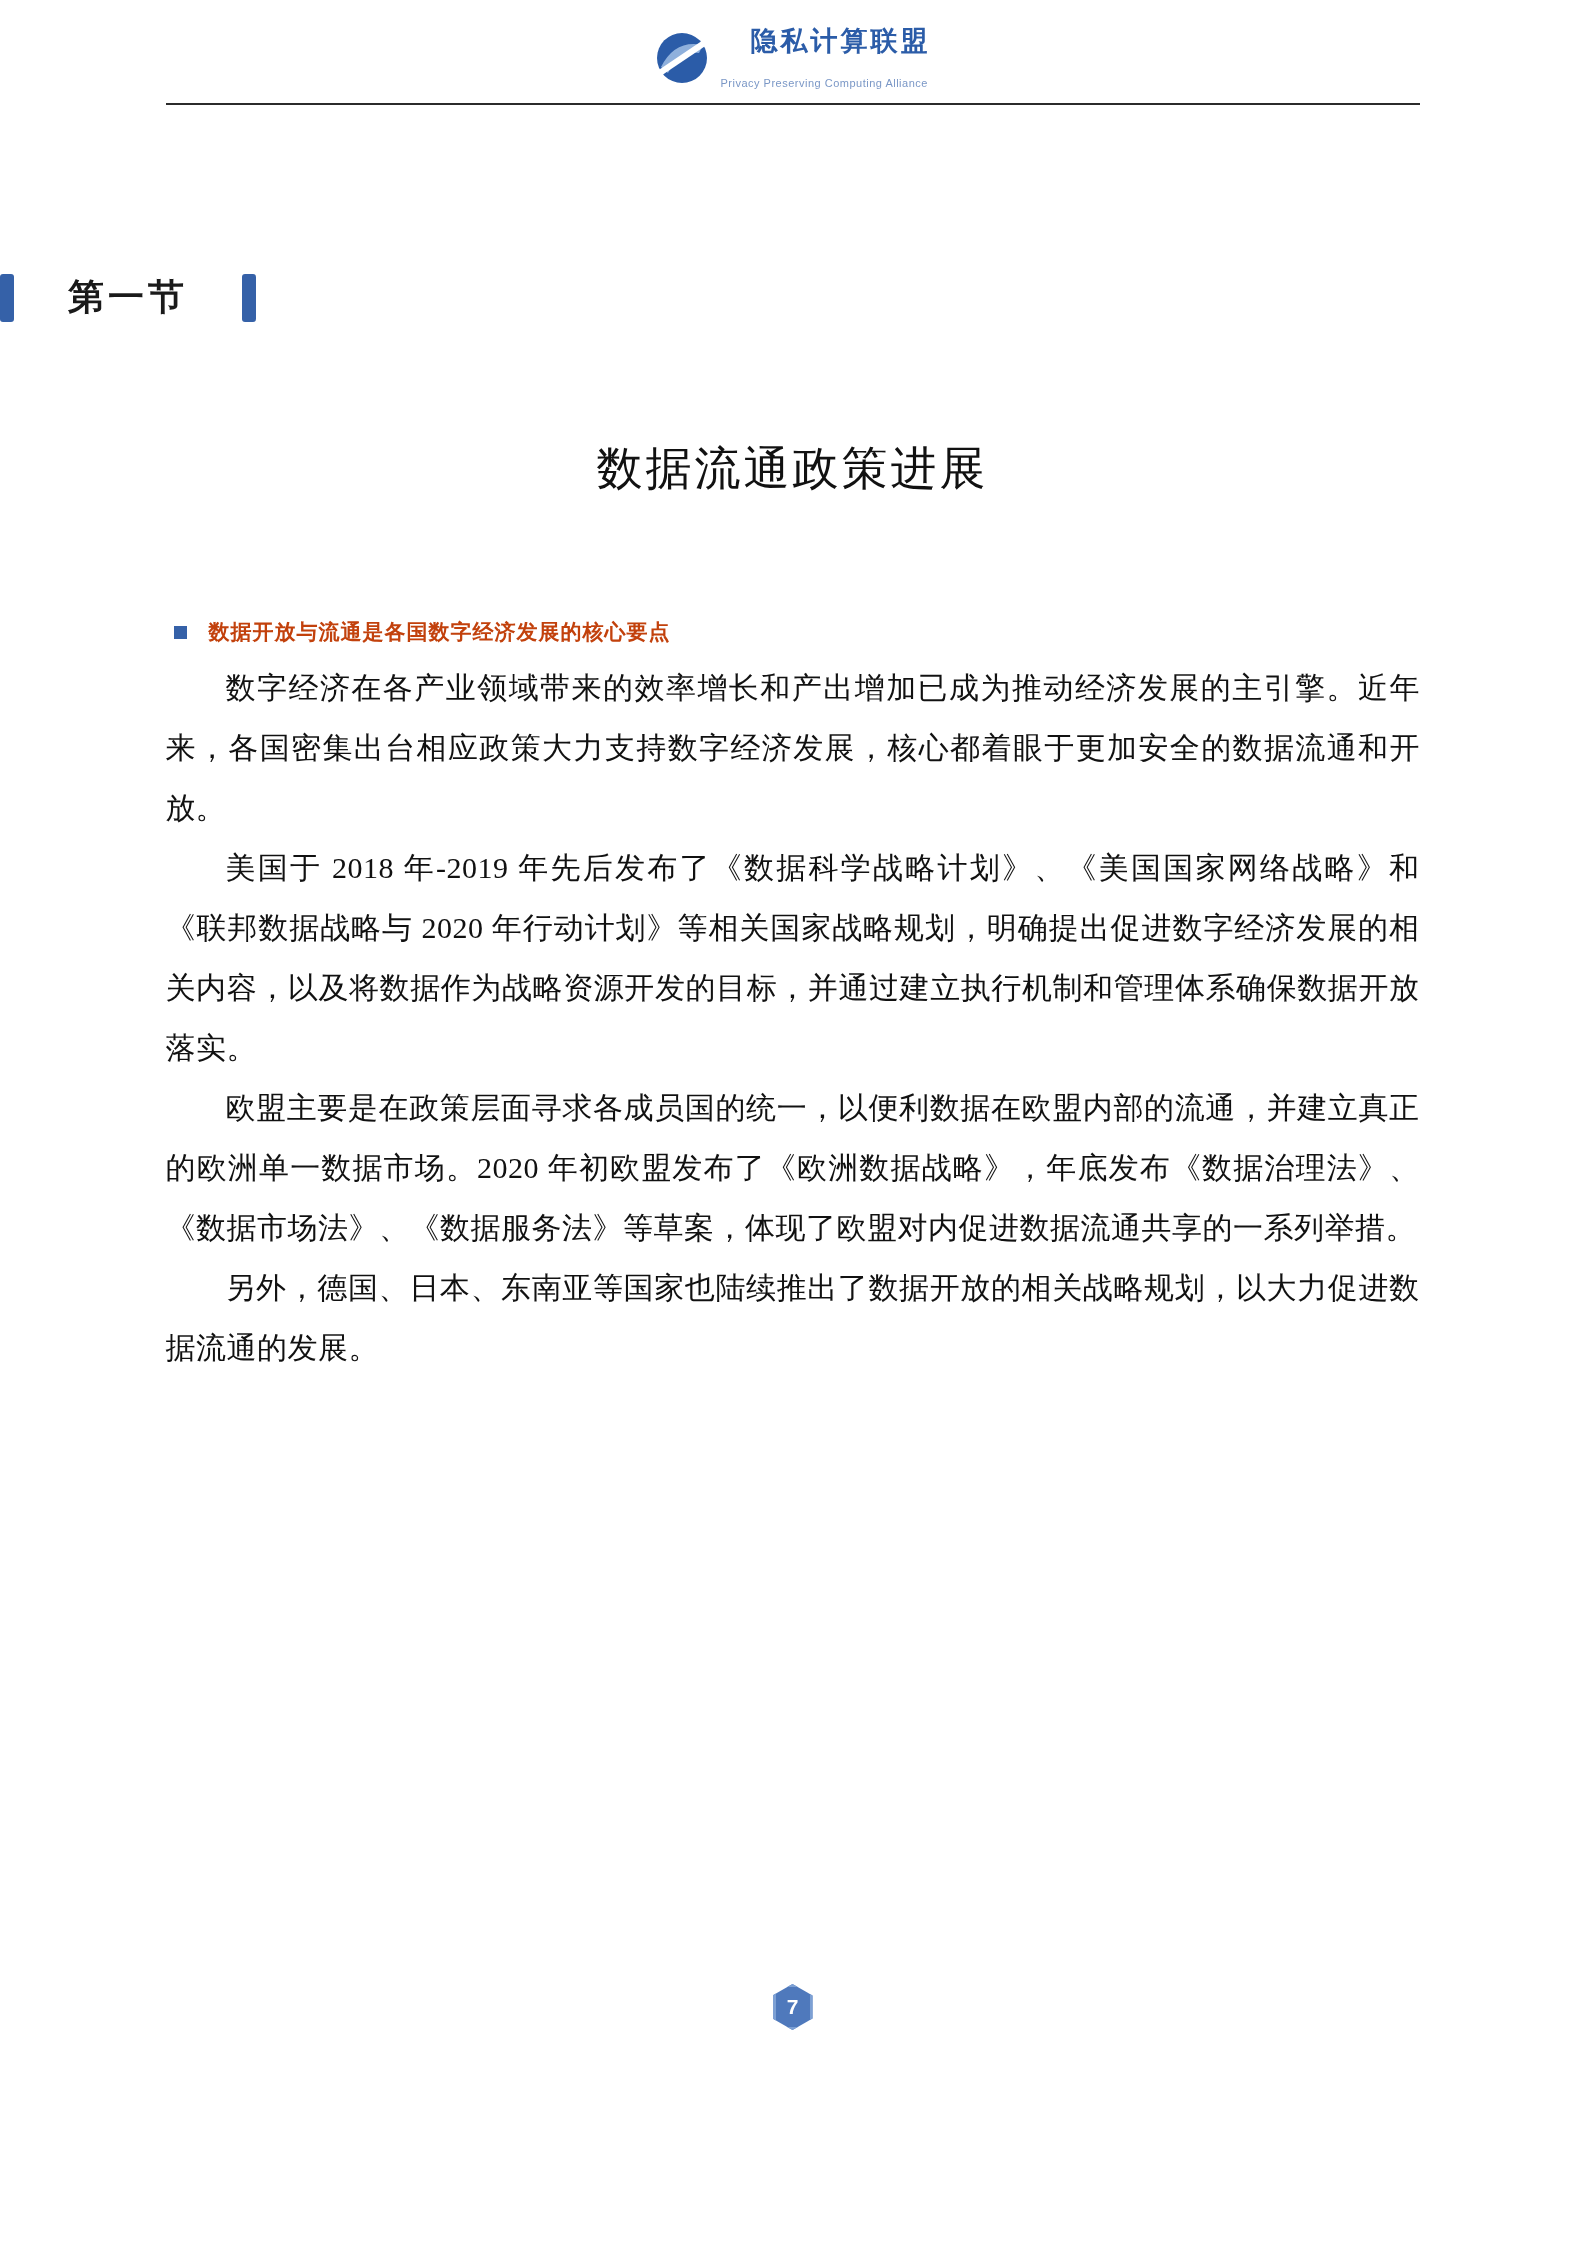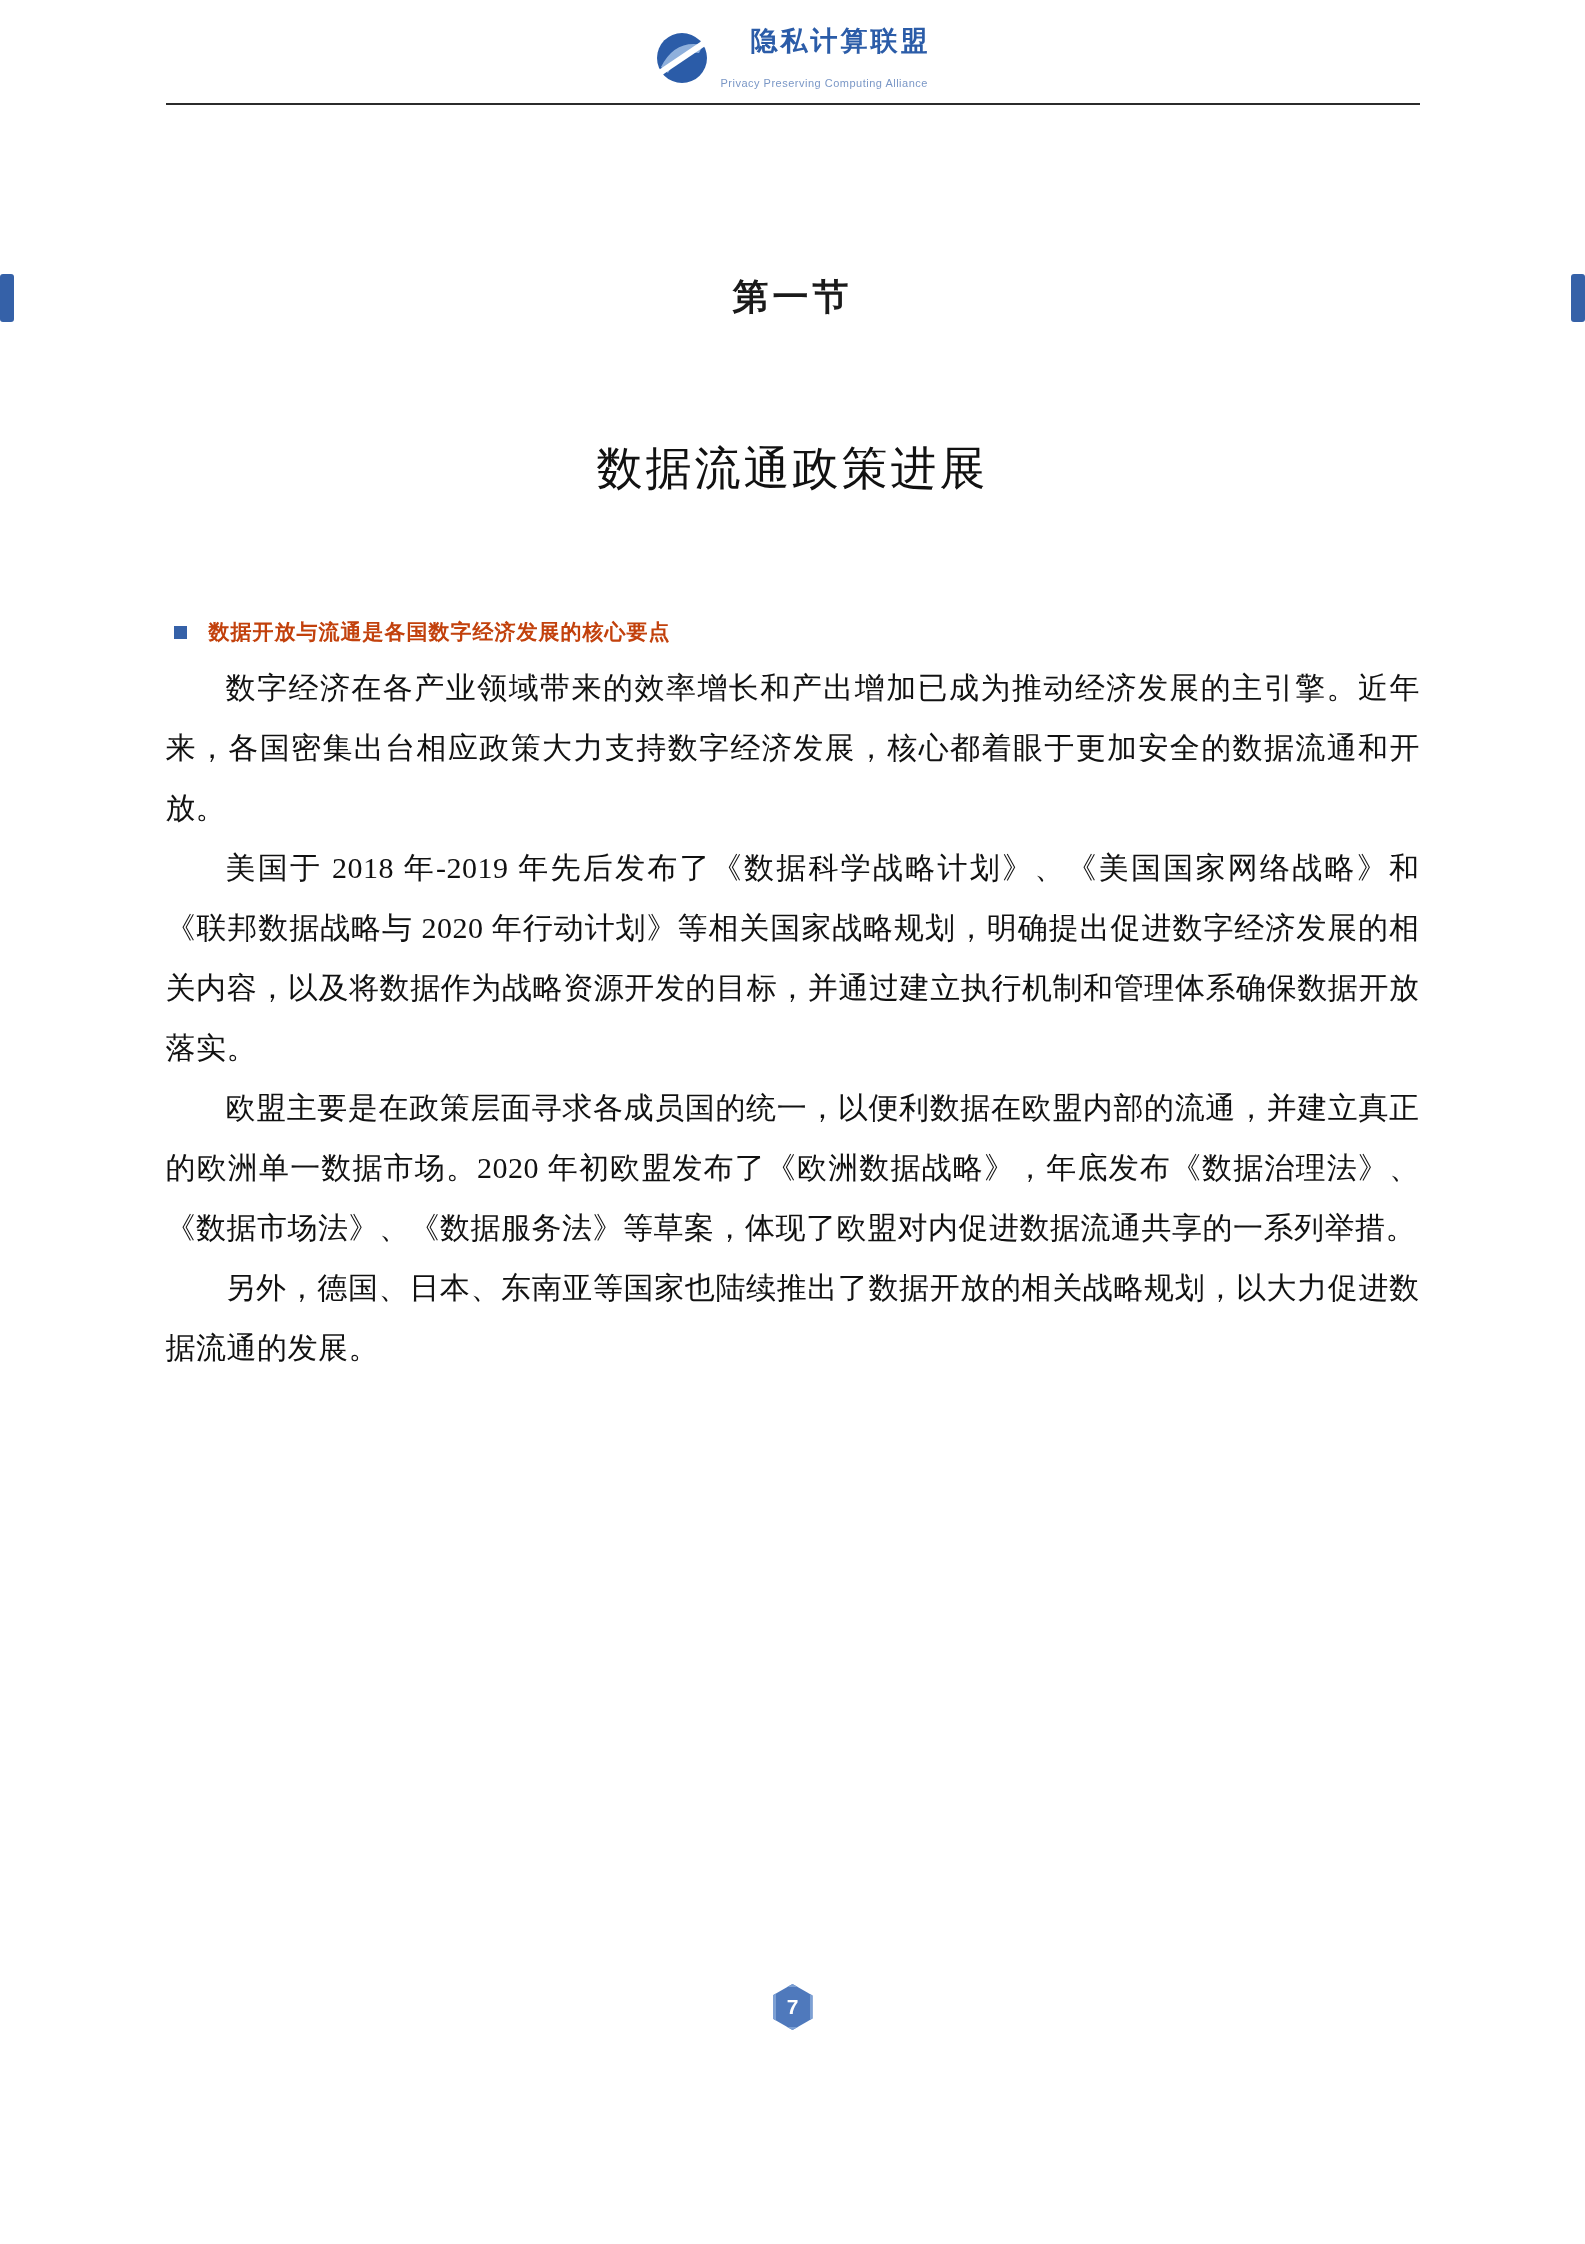--- a/index.html
+++ b/index.html
@@ -45,22 +45,22 @@
     width: 1254px;
     margin: 14px auto 0 auto;
     border-bottom: 2px solid #2b2b2b;
   }
 
   
   .section-label {
     margin-top: 168px;
     display: flex;
     align-items: center;
-    justify-content: space-between;
-    gap: 102px;
+    justify-content: flex-start;
+    gap: 54px;
   }
   .bar {
     display: inline-block;
     width: 14px;
     height: 48px;
     border-radius: 3px;
     background: #3561A8;
   }
   .section-label-text {
     font-family: "Liberation Sans", "DejaVu Sans", sans-serif;

